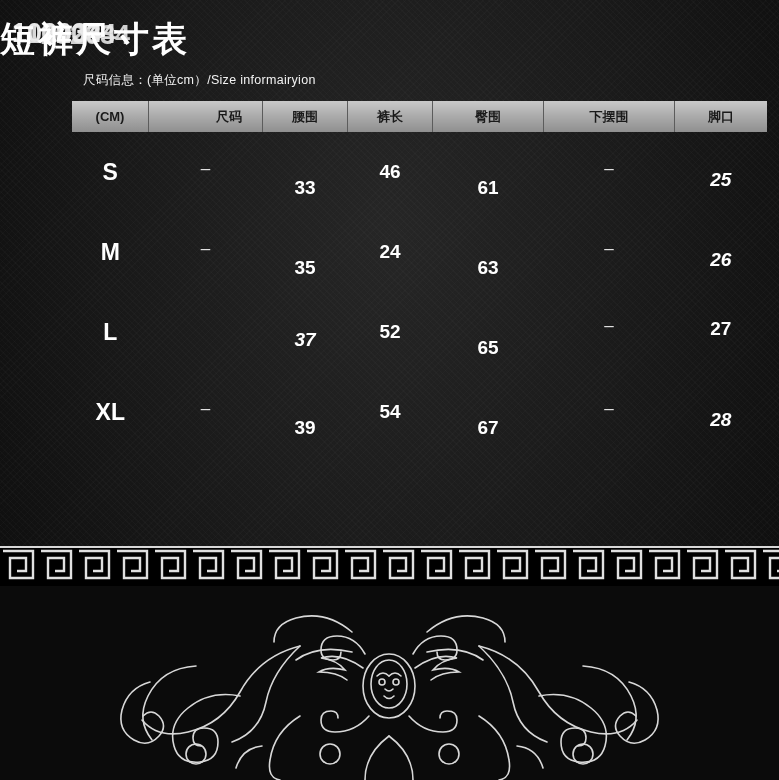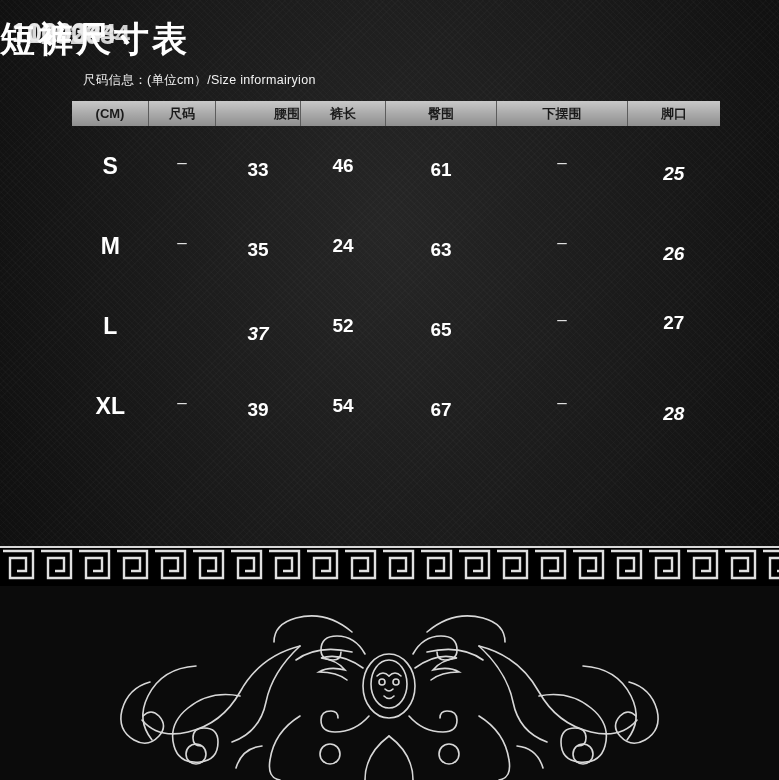--- a/index.html
+++ b/index.html
@@ -85,21 +85,21 @@
   table.size-table {
     width: 642px;
     border-collapse: collapse;
     table-layout: fixed;
   }
   table.size-table thead th {
     background: linear-gradient(to bottom, #c9c9c9 0%, #aaaaaa 50%, #8f8f8f 100%);
     color: #1a1a1a;
     font-size: 13px;
     font-weight: bold;
-    height: 25px;
+    height: 31px;
     padding: 0;
     text-align: center;
     border-right: 1px solid #5c5c5c;
   }
   table.size-table thead th:last-child { border-right: none; }
   table.size-table tbody td {
     color: #ffffff;
     text-align: center;
     height: 78px;
     vertical-align: middle;
@@ -110,21 +110,21 @@
     font-size: 23px;
     font-weight: bold;
   }
   table.size-table tbody td.dash {
     font-size: 17px;
     font-weight: normal;
     color: #e6e6e6;
   }
   
   .off-a { position: relative; top: -3px; }
-  .off-b { position: relative; top: 4px; }
+  .off-b { position: relative; top: 16px; }
   .off-c { position: relative; top: 8px; font-style: italic; }
   .off-d { position: relative; top: -6px; }
 
   .note {
     position: absolute;
     top: 526px;
     right: 30px;
     color: #ffffff;
     font-size: 13.5px;
     letter-spacing: 0.5px;
@@ -168,22 +168,22 @@
   </div>
 
   <div class="title">短裤尺寸表</div>
   <div class="subtitle">尺码信息：(单位cm）/Size informairyion</div>
 
   <div class="table-wrap">
     <table class="size-table">
       <thead>
         <tr>
           <th style="width:76px;">(CM)</th>
-          <th style="width:66px;">尺码</th>
-          <th style="width:84px;text-align:right;">腰围</th>
+          <th style="width:66px;padding-left:47px;">尺码</th>
+          <th style="width:84px;">腰围</th>
           <th style="width:84px;">裤长</th>
           <th style="width:110px;">臀围</th>
           <th style="width:130px;">下摆围</th>
           <th style="width:92px;">脚口</th>
         </tr>
       </thead>
       <tbody>
         <tr>
           <td class="sizecol">S</td>
           <td class="dash off-a">–</td>

